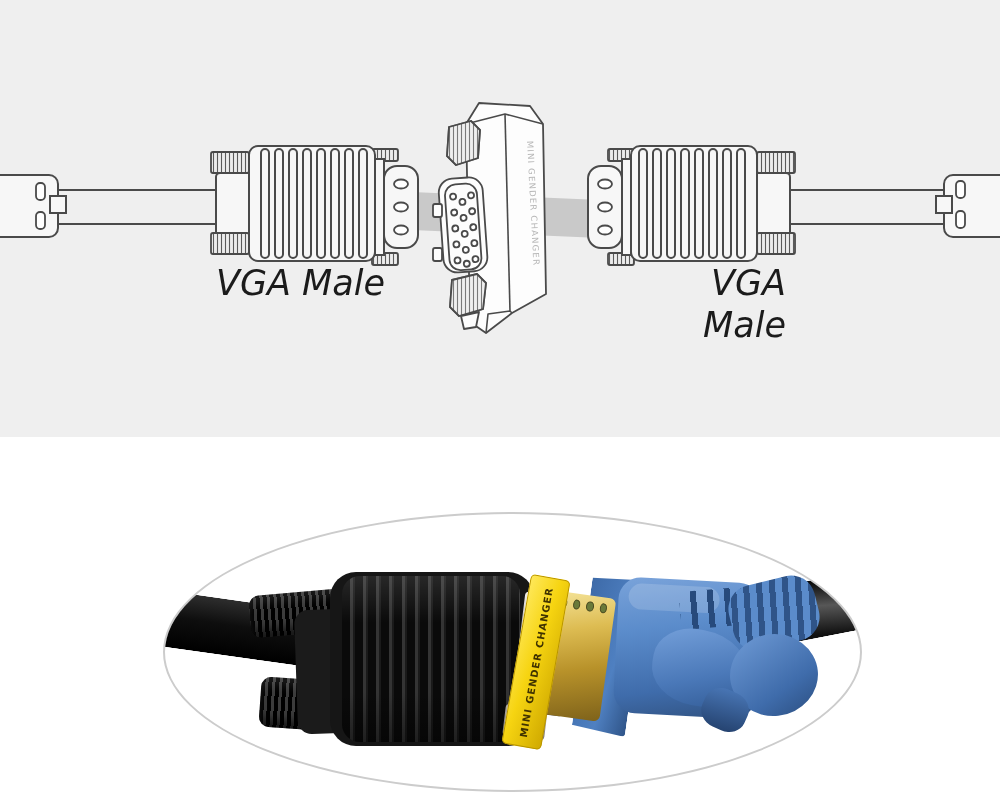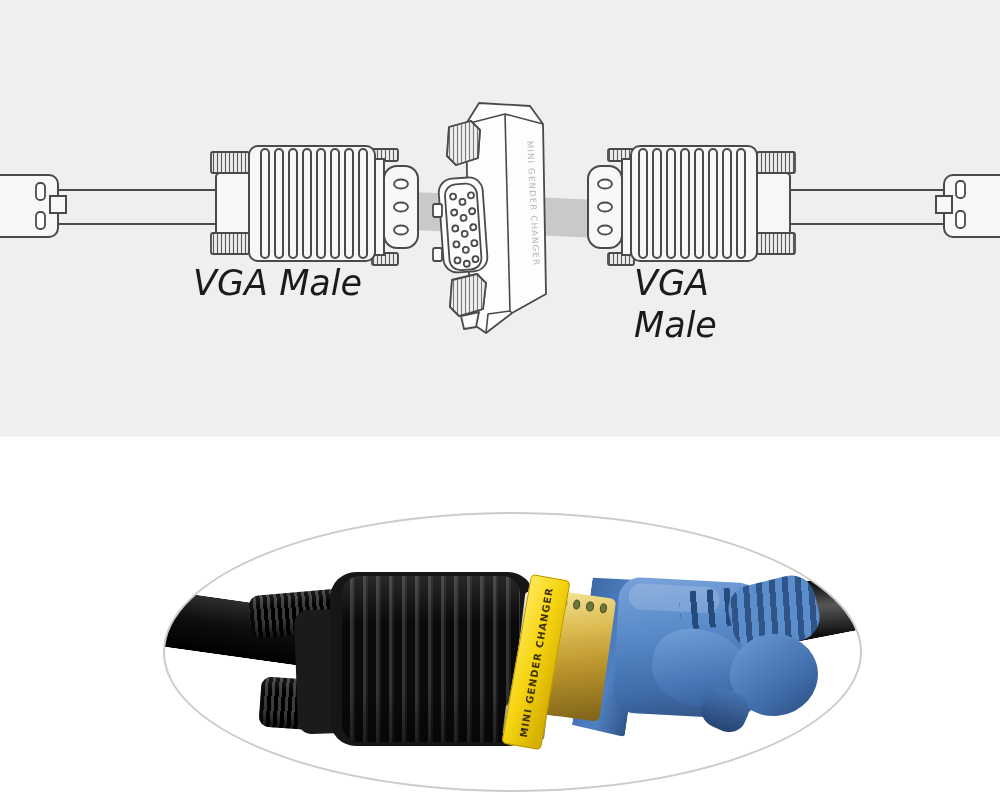--- a/index.html
+++ b/index.html
@@ -4,21 +4,21 @@
 <style>
   html,body{margin:0;padding:0;}
   .stage{position:relative;width:1000px;height:795px;overflow:hidden;
          background:var(--bg-bottom,#fff);font-family:"DejaVu Sans",sans-serif;}
 
   
   .diagram-panel{position:absolute;top:0;left:0;width:1000px;height:437px;
                  background:var(--bg-top,#efefef);}
   .diagram-panel svg{position:absolute;top:0;left:0;}
   .vga-label{position:absolute;top:262px;font-style:italic;font-size:35px;line-height:42px;
-             color:var(--label-text,#1b1b1b);text-align:left;}
+             color:var(--label-text,#1b1b1b);text-align:right;}
   .vga-label.left{left:193px;width:192px;}
   .vga-label.right{left:634px;width:152px;}
 
   
   .fl{fill:#f7f7f7;stroke:var(--line,#4a4a4a);stroke-width:2;}
   .flw{fill:#fdfdfd;stroke:var(--line,#4a4a4a);stroke-width:1.8;stroke-linejoin:round;}
   .cable{fill:var(--bg-top,#efefef);stroke:var(--line,#4a4a4a);stroke-width:2;}
   .slot{fill:#ffffff;stroke:var(--line,#4a4a4a);stroke-width:1.8;}
   .band{fill:var(--band,#c9c9c9);}
   .kn{fill:url(#knurl);stroke:var(--line,#4a4a4a);stroke-width:1.8;}

